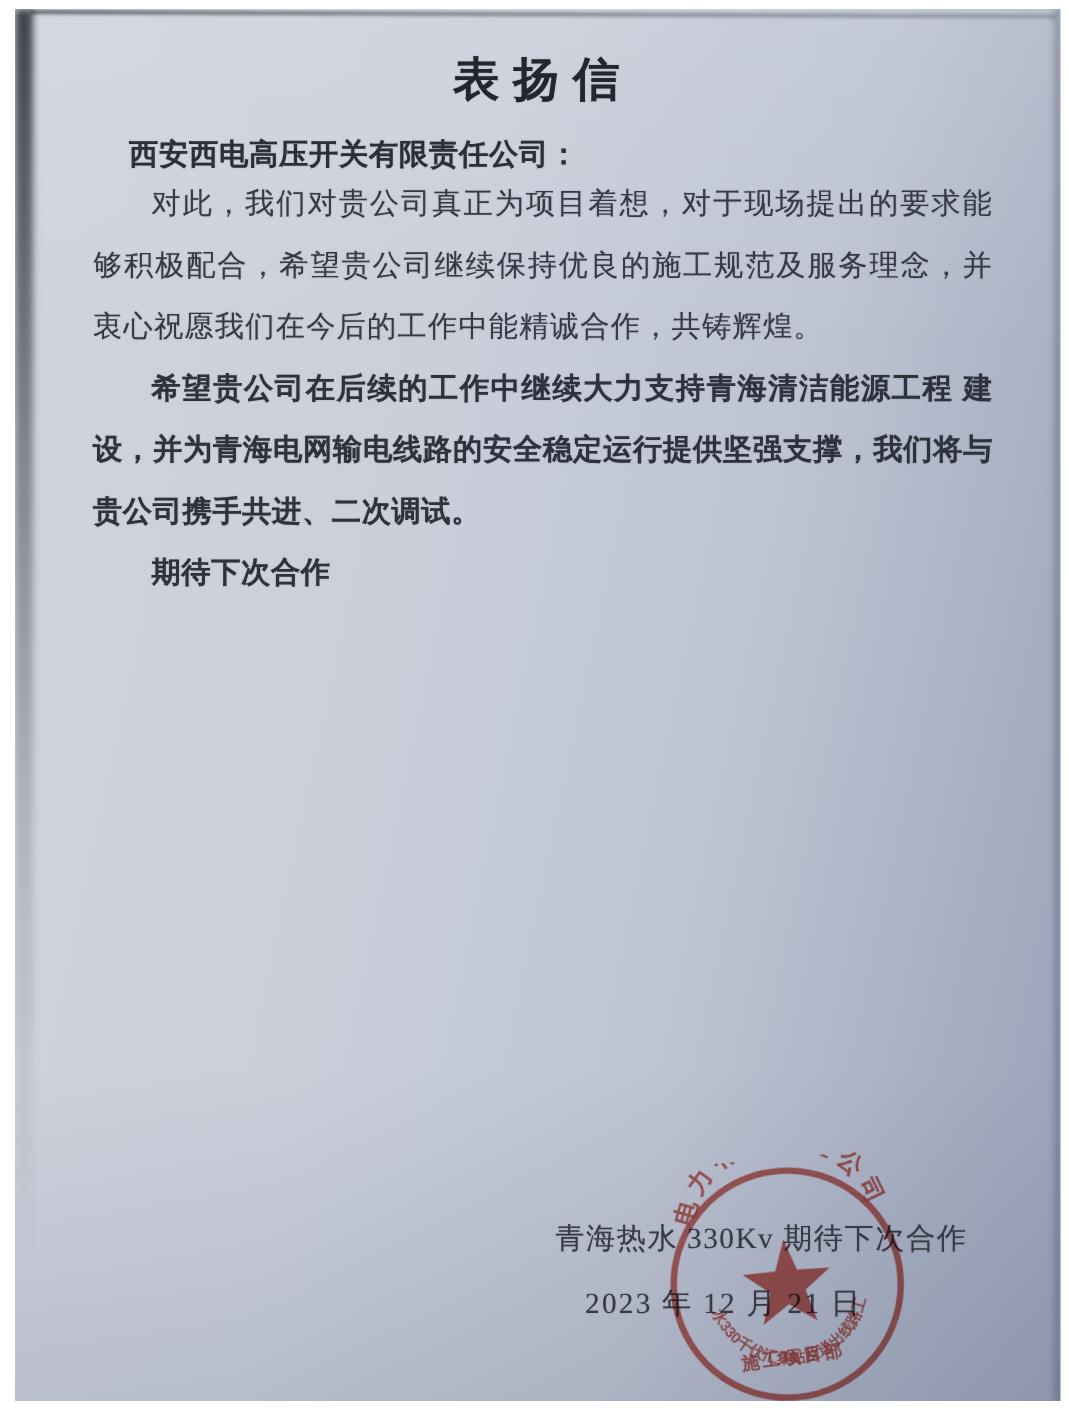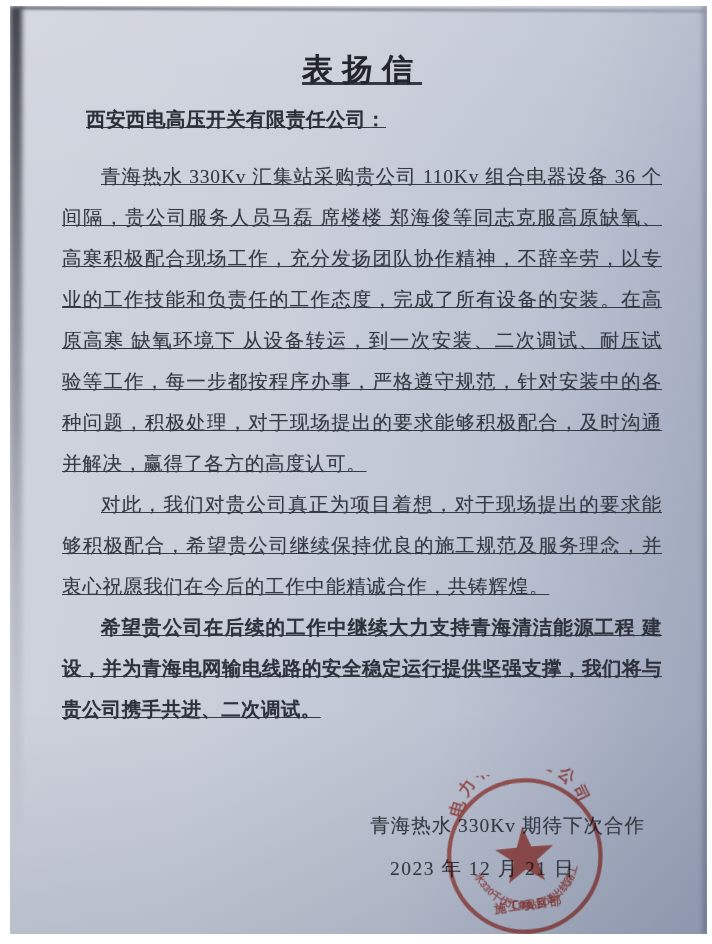--- a/index.html
+++ b/index.html
@@ -27,24 +27,23 @@
     background:linear-gradient(to right, rgba(28,31,39,0.55), rgba(28,31,39,0.22));
     filter:blur(1px); transform:rotate(0.25deg);
   }
   .edge-right {
     position:absolute; right:0; top:0; width:7px; height:100%;
     background:linear-gradient(to left, rgba(35,42,60,0.35), rgba(35,42,60,0));
     filter:blur(1.5px);
   }
   .letter {
     position:absolute; left:0; top:0; right:0;
-    padding:43px 45px 0 52px;
+    padding:26px 45px 0 52px;
     color:#363a44;
     text-shadow:0 0 1px rgba(56,60,72,0.35);
-    text-decoration:underline;
   }
   .title {
     margin:0; text-align:center;
     font-size:31px; font-weight:bold; letter-spacing:9px;
     color:#23262d;
   }
   .salutation {
     margin-top:15px;
     font-size:19.5px; font-weight:bold; color:#2b2f38;
     letter-spacing:0.5px;
@@ -82,23 +81,23 @@
   }
 </style>
 </head>
 <body>
 
 <div class="photo">
 
   <div class="letter">
     <h1 class="title">表扬信</h1>
     <div class="salutation">西安西电高压开关有限责任公司：</div>
-    <p class="para first">青海热水 330Kv 汇集站采购贵公司 110Kv 组合电器设备 36 个间隔，贵公司服务人员马磊 席楼楼 郑海俊等同志克服高原缺氧、高寒积极配合现场工作，充分发扬团队协作精神，不辞辛劳，以专业的工作技能和负责任的工作态度，完成了所有设备的安装。在高原高寒 缺氧环境下 从设备转运，到一次安装、二次调试、耐压试验等工作，每一步都按程序办事，严格遵守规范，针对安装中的各种问题，积极处理，对于现场提出的要求能够积极配合，及时沟通并解决，赢得了各方的高度认可。</p>
     <p class="para">对此，我们对贵公司真正为项目着想，对于现场提出的要求能够积极配合，希望贵公司继续保持优良的施工规范及服务理念，并衷心祝愿我们在今后的工作中能精诚合作，共铸辉煌。</p>
     <p class="para bold">希望贵公司在后续的工作中继续大力支持青海清洁能源工程 建设，并为青海电网输电线路的安全稳定运行提供坚强支撑，我们将与贵公司携手共进、二次调试。</p>
+    <p class="para bold closing">期待下次合作</p>
   </div>
 
   <div class="signature-org">青海热水 330Kv 期待下次合作</div>
   <div class="signature-date">2023 年 12 月 21 日</div>
 
   <div class="stamp">
     <svg width="182" height="172" viewBox="0 0 190 178" xmlns="http://www.w3.org/2000/svg">
       <circle cx="95" cy="87" r="79" fill="none" stroke="#bf3a2e" stroke-width="4.5" opacity="0.82"></circle>
       <path id="arcTop" d="M 33 70 A 64 64 0 1 1 157 70" fill="none"></path>
       <path id="arcBottom" d="M 42 104 A 56 56 0 0 0 148 104" fill="none"></path>

